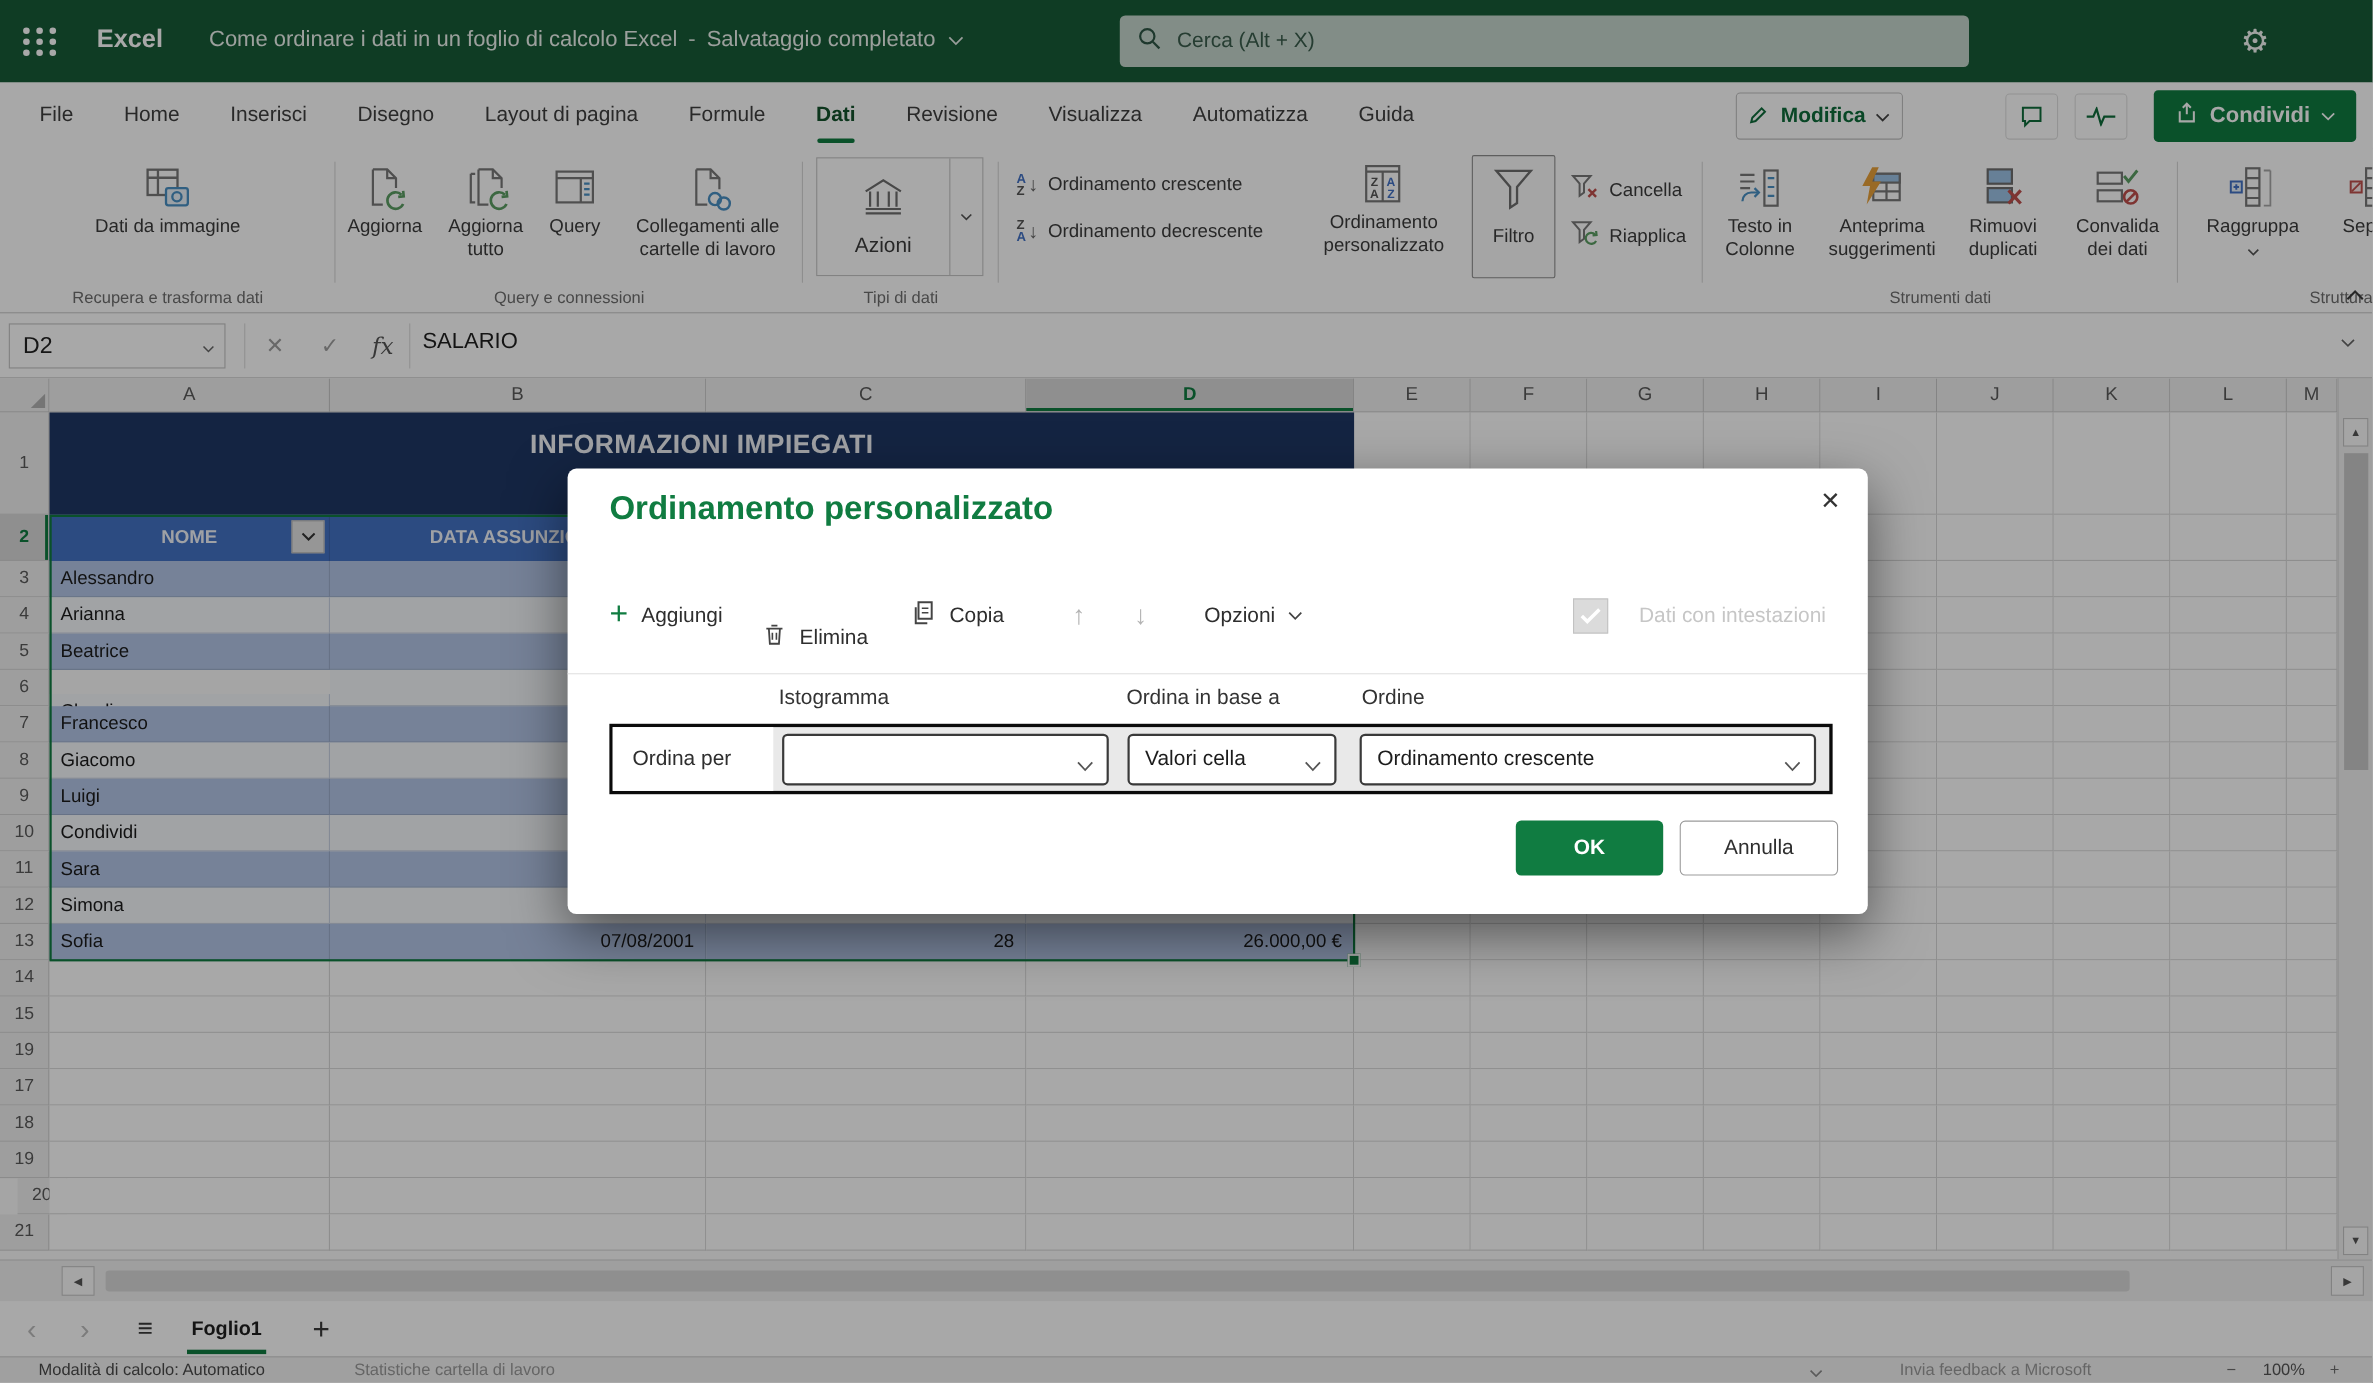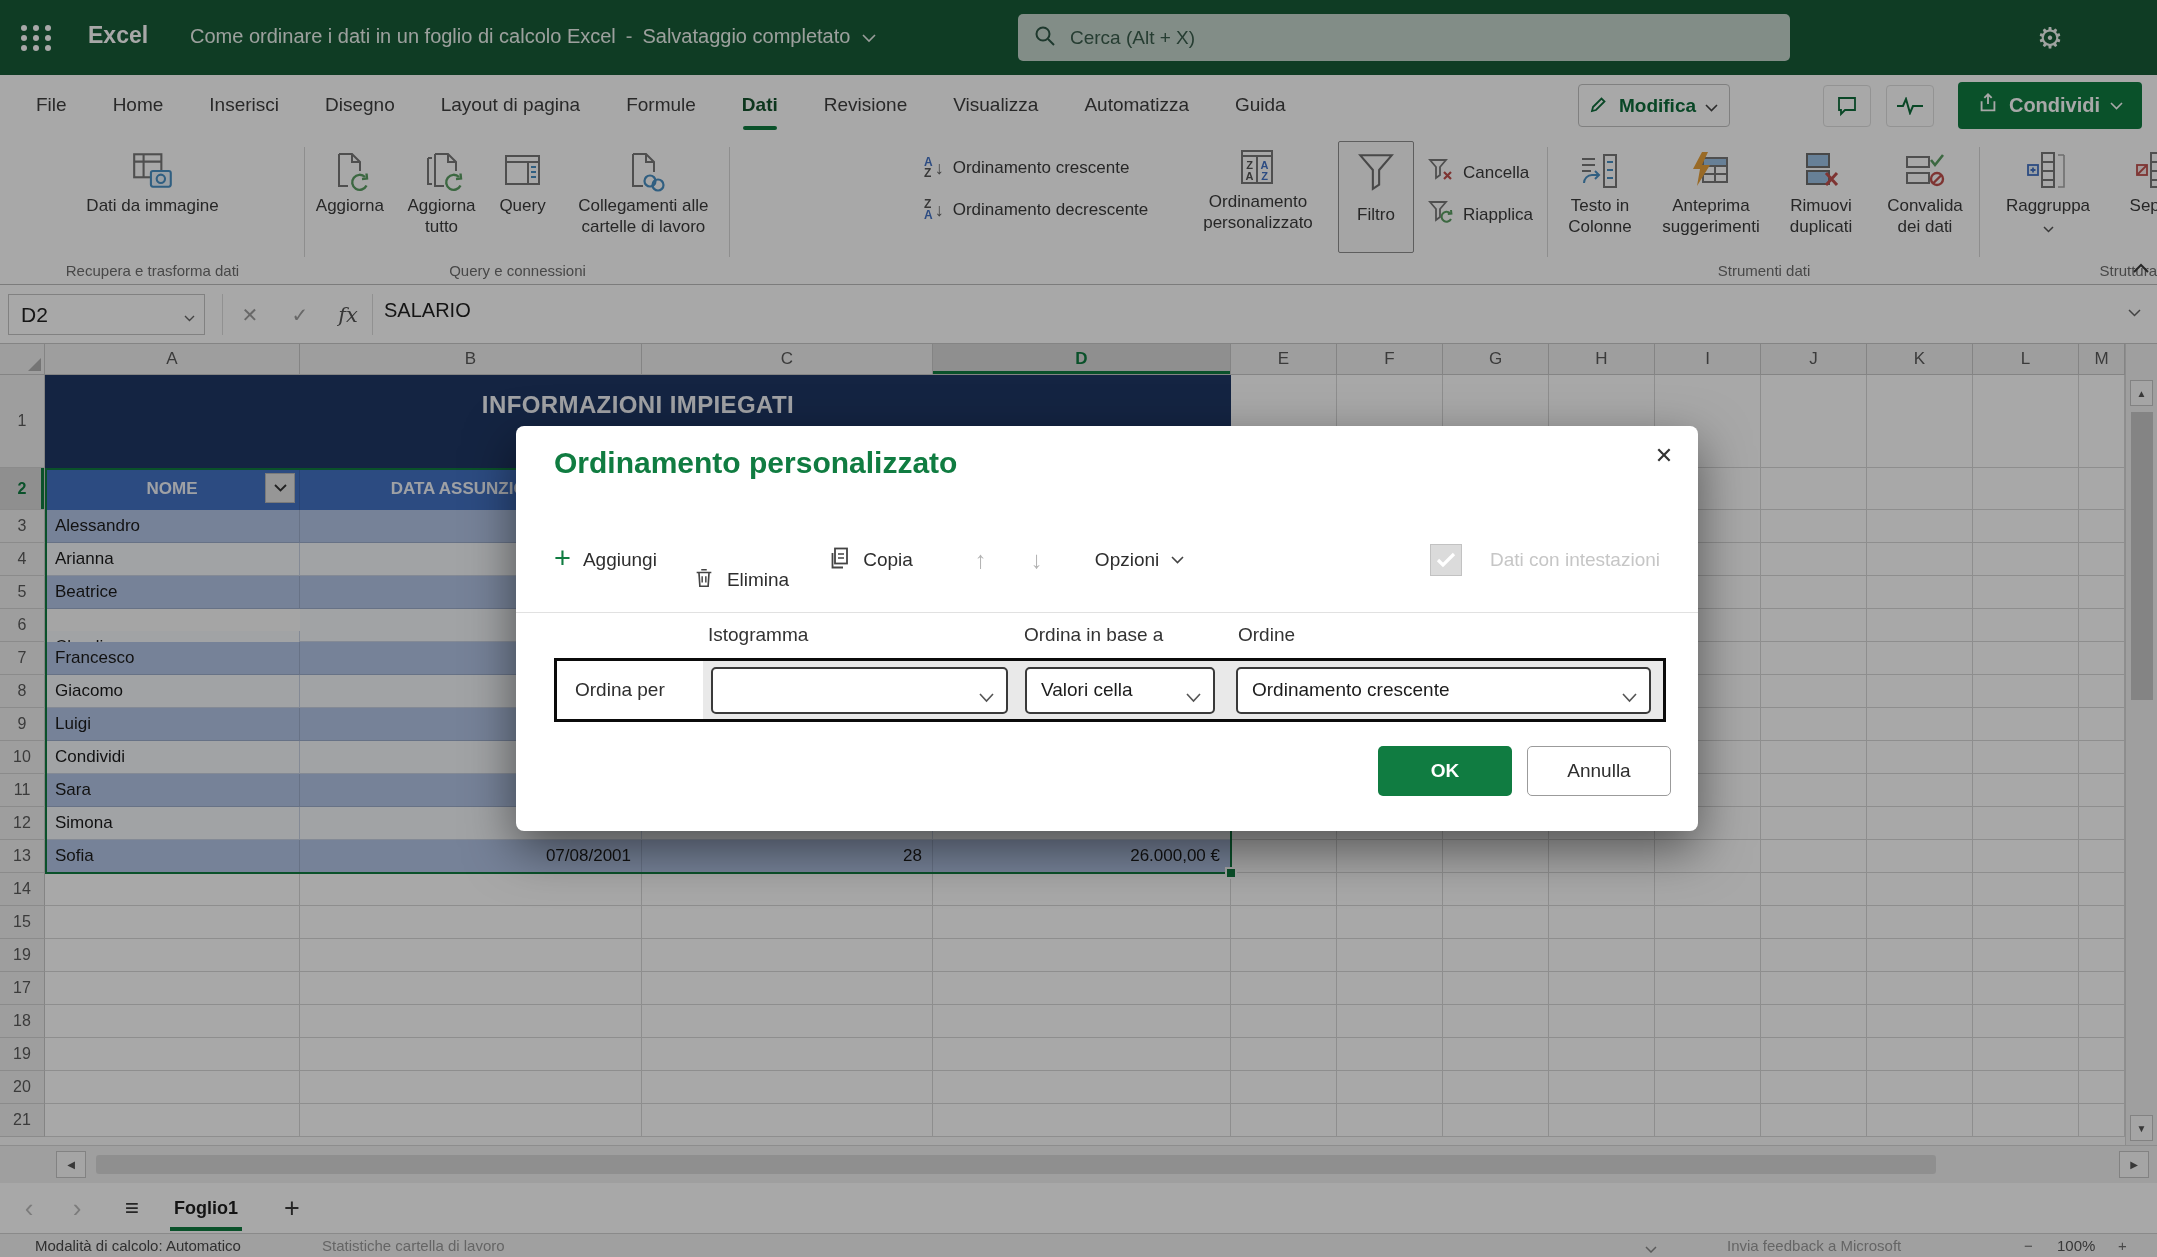--- a/index.html
+++ b/index.html
@@ -269,20 +269,38 @@
                 <circle cx="29" cy="32" r="5.5" fill="none" stroke="#4A90C4" stroke-width="2.2"></circle>
                 <circle cx="37" cy="36" r="5.5" fill="none" stroke="#4A90C4" stroke-width="2.2"></circle>
               </svg>
             </span>
           <span>Collegamenti alle cartelle di lavoro</span>
         </div>
       </div>
       <div class="glabel">Query e connessioni</div>
     </div>
 
+    <div class="rgroup divider" style="left:730px;width:178px;">
+      <div class="azioni-box">
+        <div class="azioni-main">
+          <span><svg width="44" height="40" viewBox="0 0 44 40">
+                <path d="M6 15L22 5l16 10" fill="none" stroke="#6E6E6E" stroke-width="2"></path>
+                <path d="M10 15v14M17 15v14M27 15v14M34 15v14" stroke="#6E6E6E" stroke-width="2"></path>
+                <path d="M6 31h32M6 35h32" stroke="#6E6E6E" stroke-width="2"></path>
+              </svg></span>
+          <span>Azioni</span>
+        </div>
+        <div class="azioni-chev">
+            <svg width="11" height="7" viewBox="0 0 11 7">
+              <path d="M1 1l4.5 4.5L10 1" fill="none" stroke="#555" stroke-width="1.5"></path>
+            </svg>
+          </div>
+      </div>
+      <div class="glabel">Tipi di dati</div>
+    </div>
 
     <div class="rgroup divider" style="left:908px;width:640px;">
       <div class="smallbtn" style="left:16px;top:22px;">
         <span class="azwrap">
             <span class="azcol">
               <span style="color:#4473C5;">A</span>
               <span style="color:#555;">Z</span>
             </span>
             <span class="azarrow">↓</span>
           </span>
@@ -466,21 +484,21 @@
       <div class="rowhead" style="left: 0px; top: 397px; width: 45px; height: 33px;">10</div>
       <div class="rowhead" style="left: 0px; top: 430px; width: 45px; height: 33px;">11</div>
       <div class="rowhead" style="left: 0px; top: 463px; width: 45px; height: 33px;">12</div>
       <div class="rowhead" style="left: 0px; top: 496px; width: 45px; height: 33px;">13</div>
       <div class="rowhead" style="left: 0px; top: 529px; width: 45px; height: 33px;">14</div>
       <div class="rowhead" style="left: 0px; top: 562px; width: 45px; height: 33px;">15</div>
       <div class="rowhead" style="left: 0px; top: 595px; width: 45px; height: 33px;">19</div>
       <div class="rowhead" style="left: 0px; top: 628px; width: 45px; height: 33px;">17</div>
       <div class="rowhead" style="left: 0px; top: 661px; width: 45px; height: 33px;">18</div>
       <div class="rowhead" style="left: 0px; top: 694px; width: 45px; height: 33px;">19</div>
-      <div class="rowhead" style="left: 0px; top: 727px; width: 45px; height: 33px;">20</div>
+      <div class="rowhead" style="left: 16px; top: 727px; width: 45px; height: 33px;">20</div>
       <div class="rowhead" style="left: 0px; top: 760px; width: 45px; height: 33px;">21</div>
       <div class="cell" style="left: 1231px; top: 31px; width: 106px; height: 93px;"></div>
       <div class="cell" style="left: 1337px; top: 31px; width: 106px; height: 93px;"></div>
       <div class="cell" style="left: 1443px; top: 31px; width: 106px; height: 93px;"></div>
       <div class="cell" style="left: 1549px; top: 31px; width: 106px; height: 93px;"></div>
       <div class="cell" style="left: 1655px; top: 31px; width: 106px; height: 93px;"></div>
       <div class="cell" style="left: 1761px; top: 31px; width: 106px; height: 93px;"></div>
       <div class="cell" style="left: 1867px; top: 31px; width: 106px; height: 93px;"></div>
       <div class="cell" style="left: 1973px; top: 31px; width: 106px; height: 93px;"></div>
       <div class="cell" style="left: 2079px; top: 31px; width: 46px; height: 93px;"></div>

